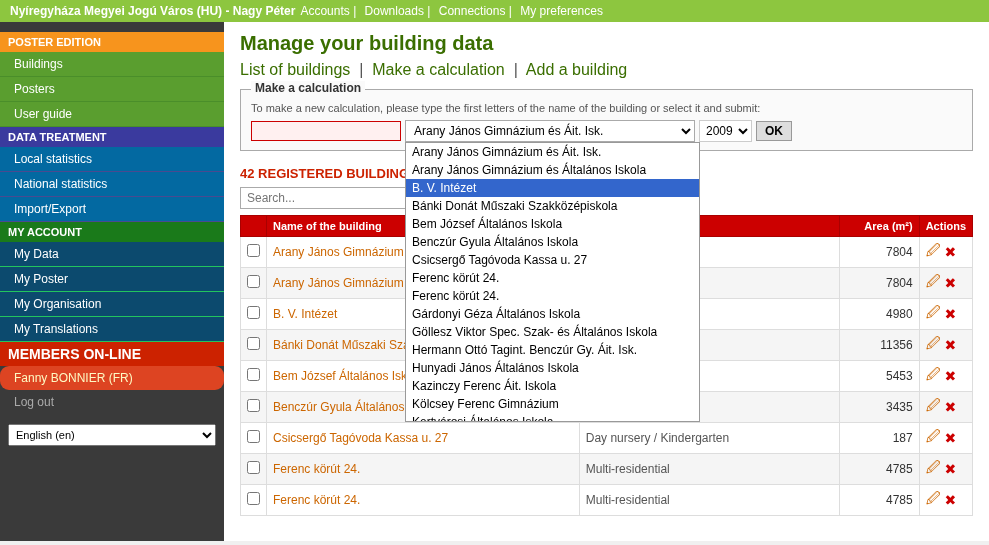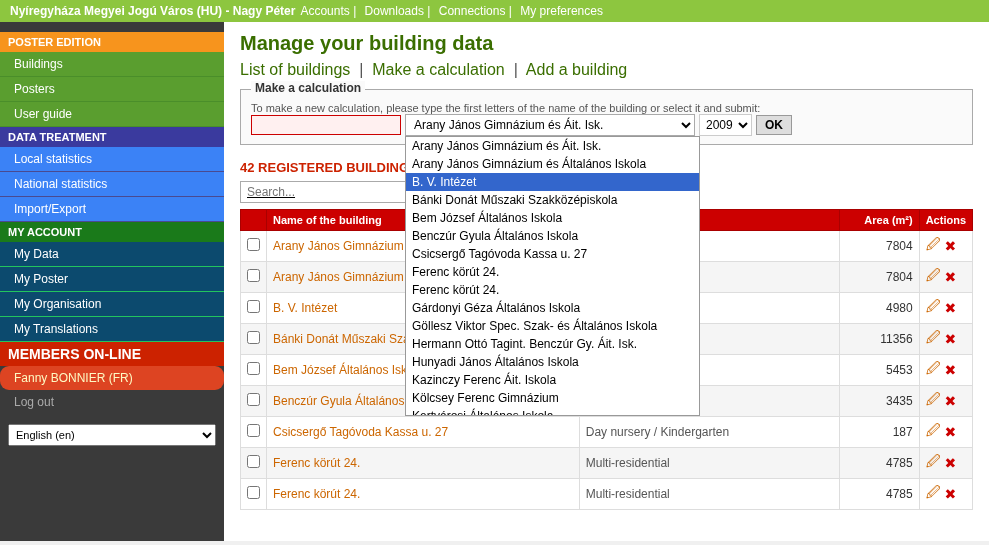--- a/index.html
+++ b/index.html
@@ -52,21 +52,21 @@
     }
     .sidebar-section-header2 {
       background: #3a3a9e;
       color: white;
       font-weight: bold;
       font-size: 11px;
       padding: 4px 8px;
       text-transform: uppercase;
     }
     .sidebar-item-dark {
-      background: #3b82f6;
+      background: #0369a1;
       color: white;
       padding: 5px 14px;
       cursor: pointer;
       font-size: 12px;
       border-bottom: 1px solid #4a4a90;
     }
     .sidebar-section-header3 {
       background: #1a7a1a;
       color: white;
       font-weight: bold;
@@ -149,20 +149,21 @@
       left: 10px;
       background: #fafafa;
       padding: 0 4px;
       font-weight: bold;
       font-size: 12px;
       color: #333;
     }
     .calc-instruction {
       font-size: 11px;
       color: #555;
+      margin-bottom: 6px;
       margin-top: 4px;
     }
     .calc-row {
       display: flex;
       align-items: center;
       gap: 4px;
       position: relative;
     }
     .calc-input {
       width: 160px;
@@ -237,21 +238,20 @@
       border: none;
       padding: 2px 8px;
       cursor: pointer;
       font-size: 11px;
     }
     .search-row {
       display: flex;
       align-items: center;
       gap: 4px;
       margin-bottom: 6px;
-      text-decoration: underline;
     }
     .search-input {
       padding: 3px 6px;
       border: 1px solid #aaa;
       font-size: 12px;
       width: 220px;
     }
     .search-btn {
       background: #8dc63f;
       color: white;

